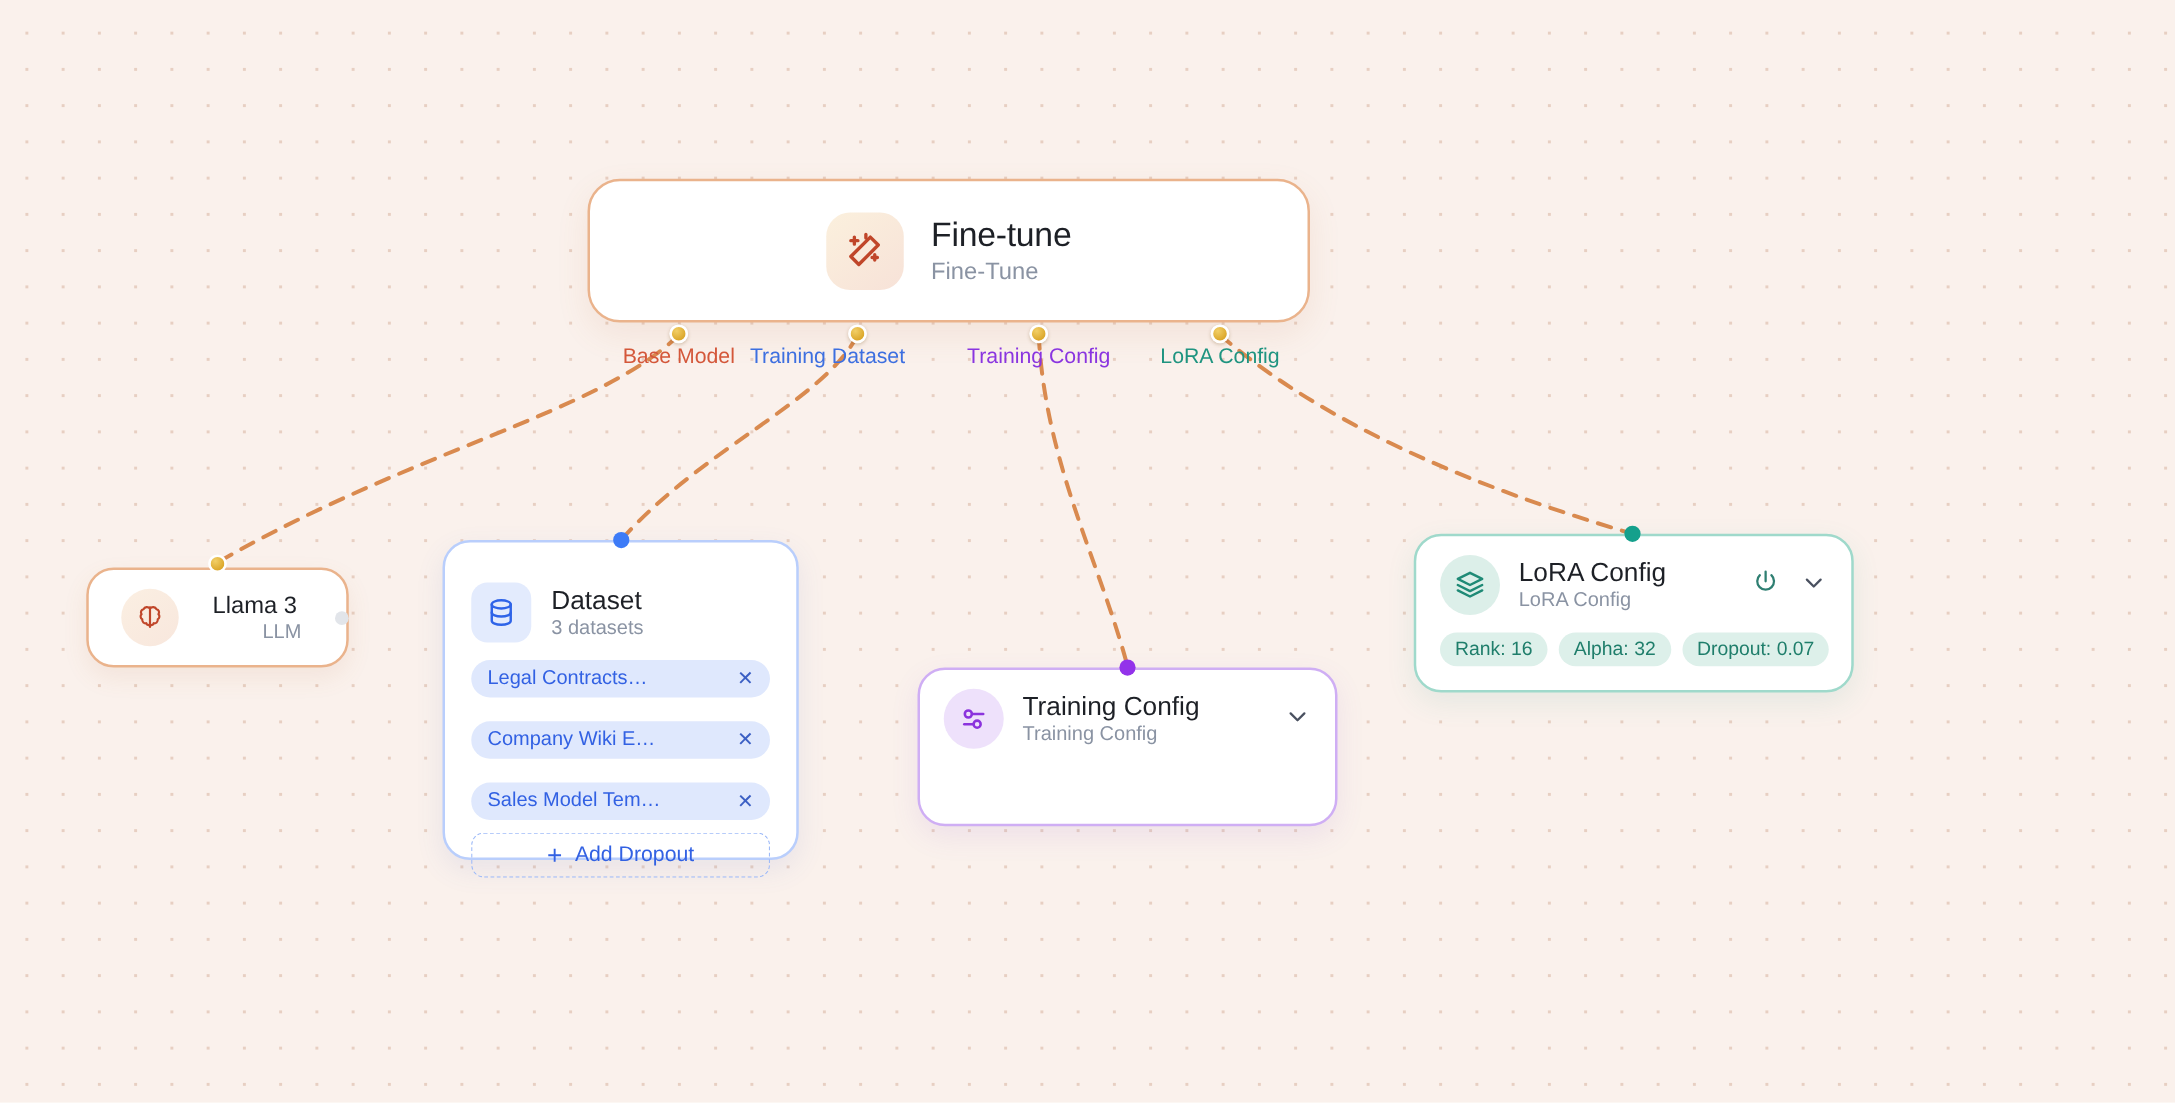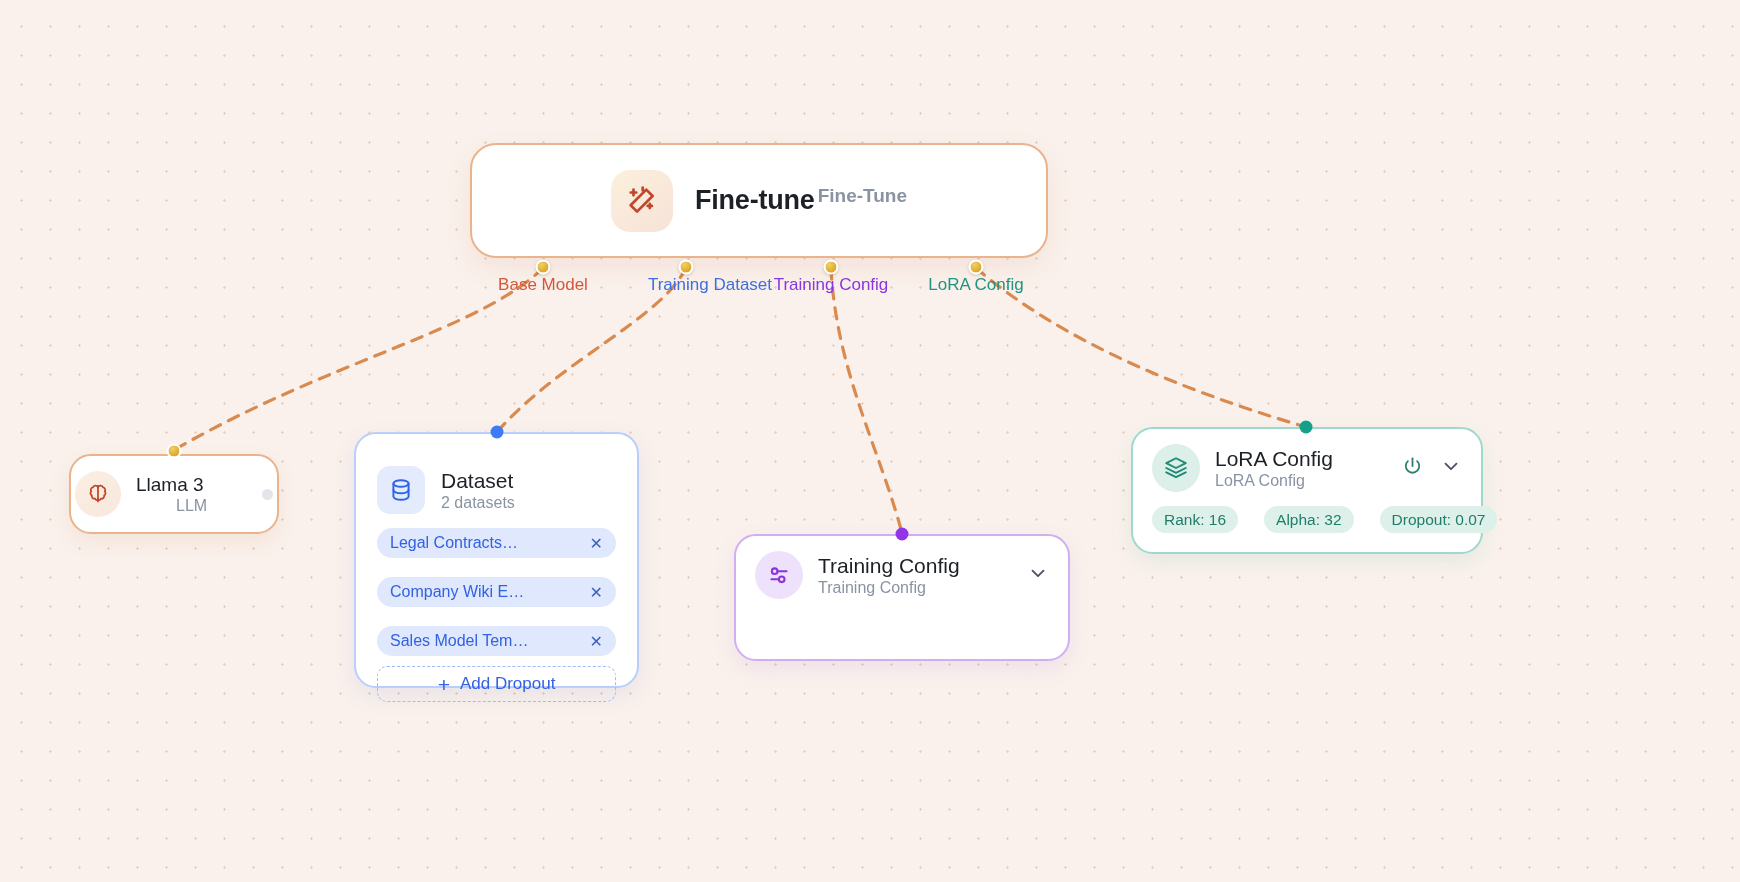--- a/index.html
+++ b/index.html
@@ -26,21 +26,21 @@
     border: 2px solid #eab38c;
     border-radius: 26px;
     box-shadow: 0 10px 26px rgba(190,120,70,0.11);
     display: flex; align-items: center; justify-content: center; gap: 22px;
   }
   .ft-icon {
     width: 62px; height: 62px; border-radius: 19px;
     background: linear-gradient(140deg, #fbf0dd 0%, #f7e2d8 100%);
     display: flex; align-items: center; justify-content: center;
   }
-  .ft-text { display: flex; flex-direction: row; gap: 3px; font-weight: bold; }
+  .ft-text { display: flex; flex-direction: column; gap: 3px; }
   .ft-title { font-size: 27px; color: #1d2026; letter-spacing: -0.2px; }
   .ft-sub { font-size: 19px; color: #8a93a3; }
 
   
   .port {
     position: absolute; width: 15px; height: 15px; border-radius: 50%;
     background: radial-gradient(circle at 35% 30%, #f2cf66 0%, #dca82c 70%, #cf9c22 100%);
     border: 2.5px solid #fff;
     box-shadow: 0 1px 3px rgba(120,80,20,0.3);
     transform: translate(-50%, -50%);
@@ -48,21 +48,21 @@
   .port-label {
     position: absolute; font-size: 17px; transform: translateX(-50%);
     white-space: nowrap;
   }
 
   
   #llama {
     left: 69px; top: 454px; width: 210px; height: 80px;
     border: 2px solid #eab38c; border-radius: 22px;
     box-shadow: 0 8px 20px rgba(190,120,70,0.10);
-    display: flex; align-items: center; padding: 0 4px; gap: 15px;
+    display: flex; align-items: center; padding: 0 26px; gap: 27px;
   }
   .llama-icon {
     width: 46px; height: 46px; border-radius: 50%;
     background: linear-gradient(140deg, #fbefe2 0%, #f8e7dd 100%);
     display: flex; align-items: center; justify-content: center; flex: none;
   }
   .llama-text { display: flex; flex-direction: column; gap: 1px; }
   .llama-title { font-size: 19px; color: #1d2026; }
   .llama-sub { font-size: 16px; color: #8a93a3; margin-left: 40px; }
   .status-dot { width: 11px; height: 11px; border-radius: 50%; background: #e2e5ea; margin-left: auto; flex: none; }
@@ -104,21 +104,21 @@
     padding: 15px 19px 14px;
   }
   .tc-head { display: flex; align-items: center; gap: 15px; }
   .tc-icon {
     width: 48px; height: 48px; border-radius: 50%; background: #eee1fb;
     display: flex; align-items: center; justify-content: center; flex: none;
   }
   .tc-title { font-size: 21px; color: #1d2026; }
   .tc-sub { font-size: 16px; color: #8a93a3; margin-top: 1px; }
   .chev { margin-left: auto; cursor: pointer; }
-  .badge-row { display: flex; gap: 26px; margin-top: 14px; }
+  .badge-row { display: flex; gap: 9px; margin-top: 14px; }
   .badge { border-radius: 999px; height: 27px; display: flex; align-items: center;
            padding: 0 12px; font-size: 15.5px; white-space: nowrap; }
   .badge-purple { background: #f1e6fd; color: #7b3fd4; }
 
   
   #loraconf {
     left: 1131px; top: 427px; width: 352px; height: 127px;
     border: 2px solid #9fd9cb; border-radius: 22px;
     box-shadow: 0 8px 22px rgba(50,160,140,0.10);
     padding: 15px 19px 14px;
@@ -175,21 +175,21 @@
       <div class="ft-sub">Fine-Tune</div>
     </div>
   </div>
 
   <div class="port" style="left:543px; top:267px;"></div>
   <div class="port" style="left:686px; top:267px;"></div>
   <div class="port" style="left:831px; top:267px;"></div>
   <div class="port" style="left:976px; top:267px;"></div>
 
   <div class="port-label" style="left:543px; top:275px; color:#d4573a;">Base Model</div>
-  <div class="port-label" style="left:710px; top:275px; color:#3d6fe0;">Training Dataset</div>
+  <div class="port-label" style="left:662px; top:275px; color:#3d6fe0;">Training Dataset</div>
   <div class="port-label" style="left:831px; top:275px; color:#8a35e0;">Training Config</div>
   <div class="port-label" style="left:976px; top:275px; color:#1f9480;">LoRA Config</div>
 
   <div class="node" id="llama">
     <div class="llama-icon">
       <svg width="26" height="26" viewBox="0 0 24 24" fill="none" stroke="#c0462a" stroke-width="1.6" stroke-linecap="round" stroke-linejoin="round">
         <path d="M12 4.5 L12 19"></path>
         <path d="M12 5.5 C10.8 3.8 8 4 7.3 5.9 C5.4 6.2 4.8 8.3 5.8 9.5 C4.6 10.6 4.9 12.7 6.3 13.3 C6 15.3 7.7 16.8 9.3 16.2 C9.8 18 12 18.2 12 16.4"></path>
         <path d="M12 5.5 C13.2 3.8 16 4 16.7 5.9 C18.6 6.2 19.2 8.3 18.2 9.5 C19.4 10.6 19.1 12.7 17.7 13.3 C18 15.3 16.3 16.8 14.7 16.2 C14.2 18 12 18.2 12 16.4"></path>
       </svg>
@@ -206,21 +206,21 @@
     <div class="ds-head">
       <div class="ds-icon">
         <svg width="26" height="26" viewBox="0 0 24 24" fill="none" stroke="#2f64e8" stroke-width="1.8" stroke-linecap="round" stroke-linejoin="round">
           <ellipse cx="12" cy="6" rx="7" ry="3"></ellipse>
           <path d="M5 6 L5 18 C5 19.7 8.1 21 12 21 C15.9 21 19 19.7 19 18 L19 6"></path>
           <path d="M5 12 C5 13.7 8.1 15 12 15 C15.9 15 19 13.7 19 12"></path>
         </svg>
       </div>
       <div>
         <div class="ds-title">Dataset</div>
-        <div class="ds-sub">2 datasets</div>
+        <div class="ds-sub">3 datasets</div>
       </div>
     </div>
 
     <div class="chip-row">
       <div class="chip">
         <span class="chip-label">Legal Contracts…</span>
         <span class="chip-x">✕</span>
       </div>
       <div class="chip">
         <span class="chip-label">Company Wiki E…</span>

